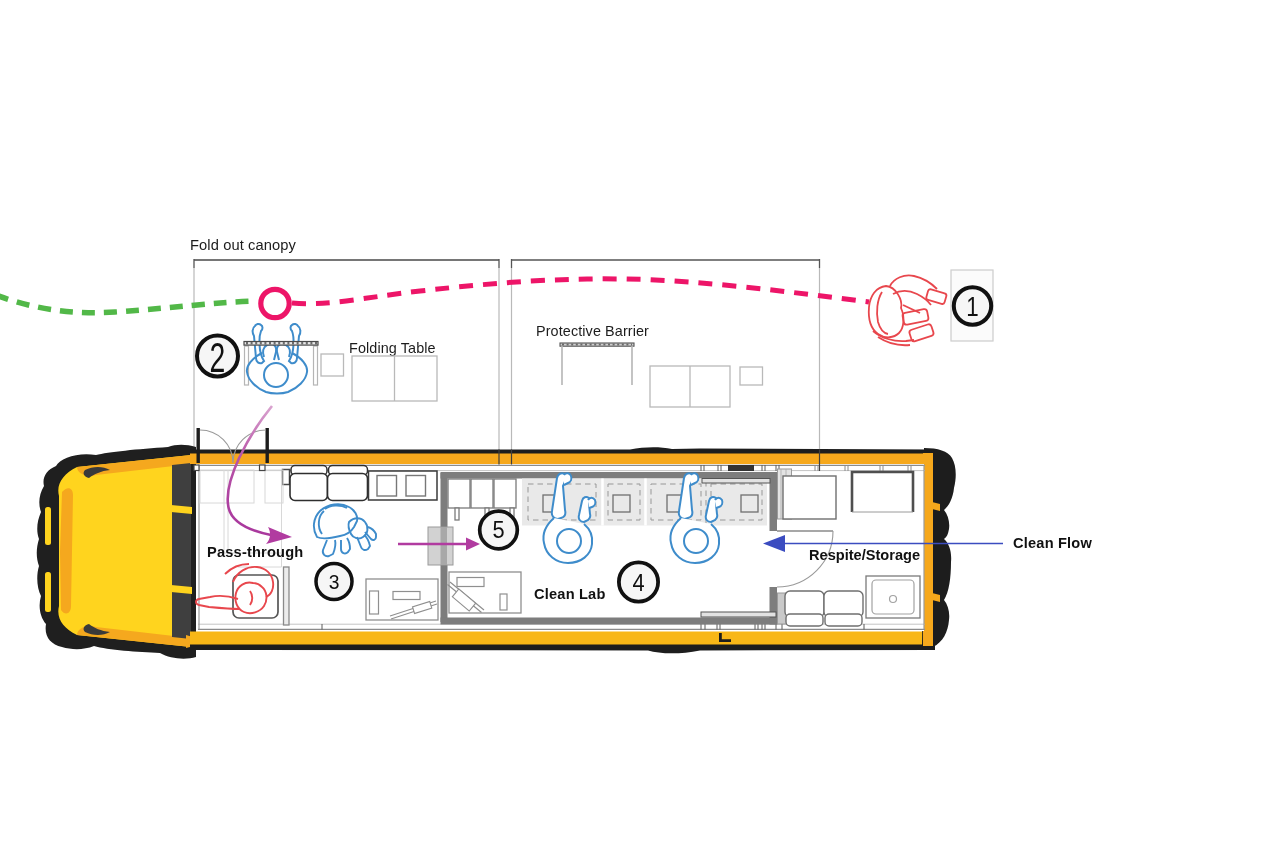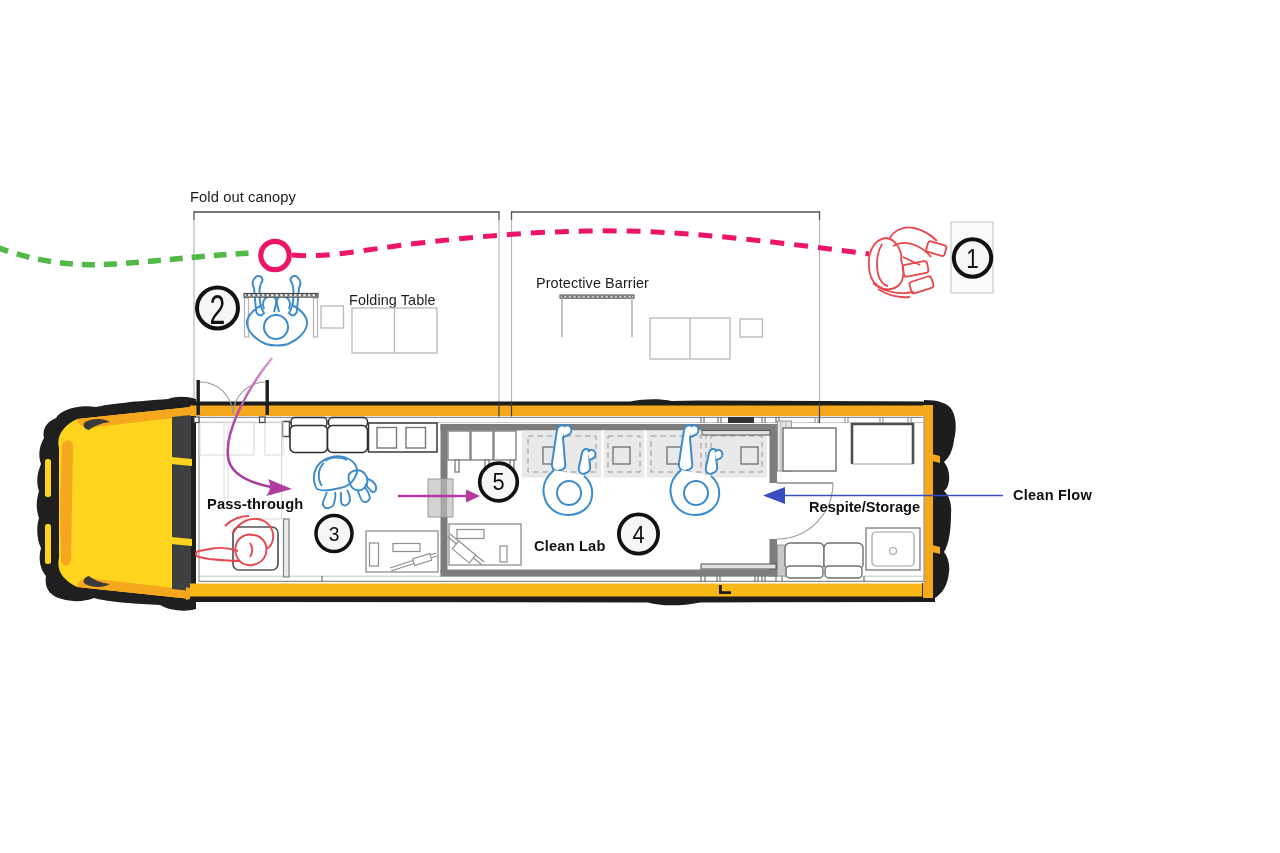--- a/index.html
+++ b/index.html
@@ -1,16 +1,16 @@
 <!DOCTYPE html>
 <html><head>
 <meta charset="utf-8">
 <style>
   html,body{margin:0;padding:0;background:#ffffff;}
-  .wrap{width:1280px;height:744px;position:relative;overflow:hidden;background:#84cc16;}
+  .wrap{width:1280px;height:744px;position:relative;overflow:hidden;background:#84cc16;margin-top:48px;}
   text{font-family:"Liberation Sans",sans-serif;}
 </style>
 </head>
 <body>
 <div class="wrap">
 <svg width="1280" height="853" viewBox="0 0 1280 853" xmlns="http://www.w3.org/2000/svg">
 
 <defs>
 <linearGradient id="mg" x1="272" y1="358" x2="240" y2="480" gradientUnits="userSpaceOnUse">
 <stop offset="0" stop-color="#d9a3cf"></stop>

